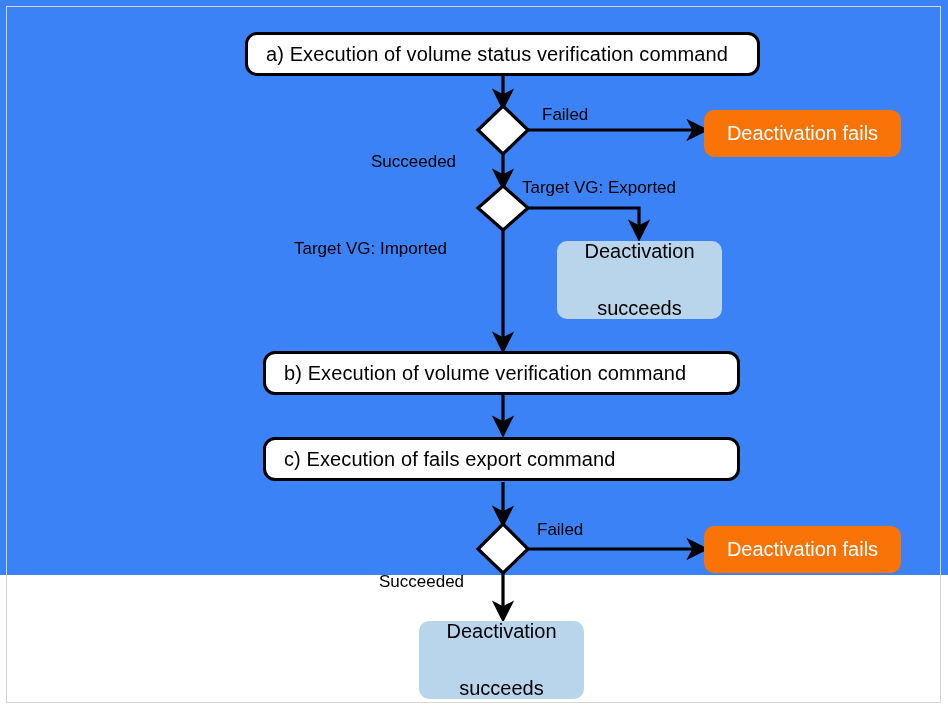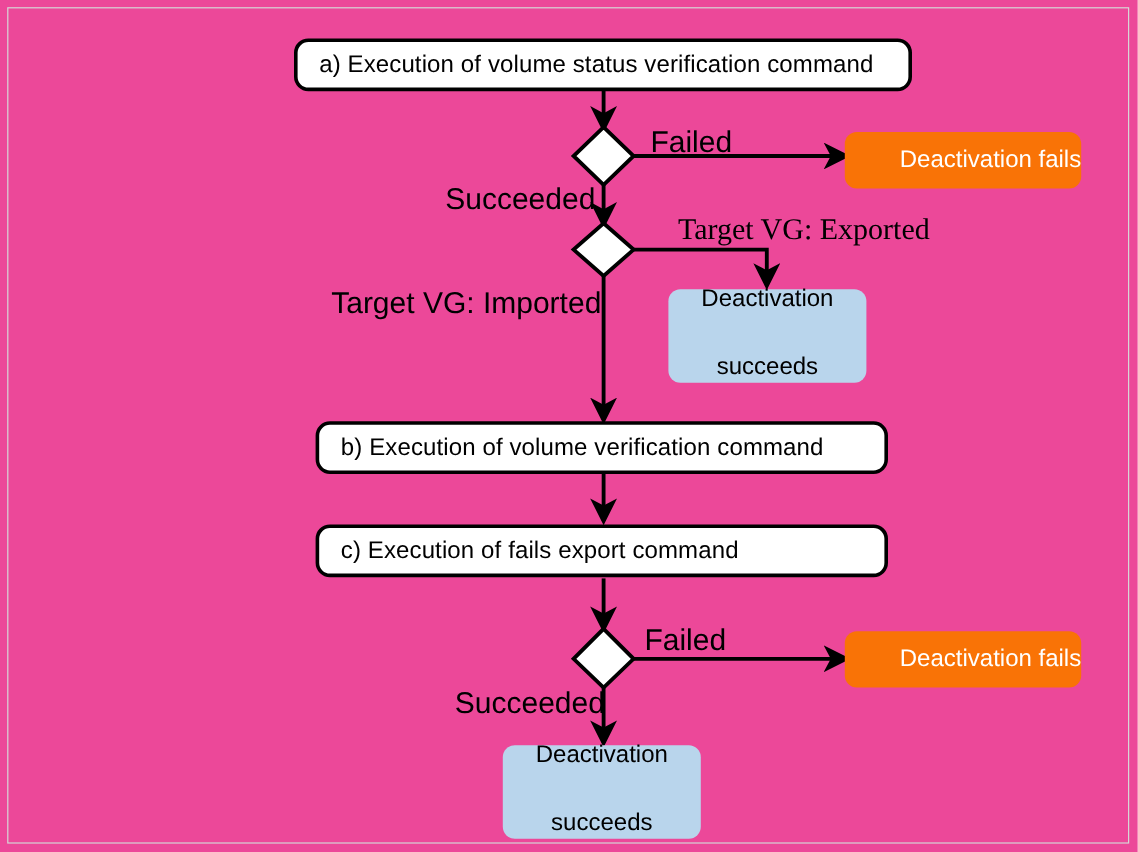--- a/index.html
+++ b/index.html
@@ -9,22 +9,22 @@
   }
   body {
     width: 948px;
     height: 710px;
     font-family: "Liberation Sans", sans-serif;
     overflow: hidden;
   }
   #canvas {
     position: relative;
     width: 948px;
-    height: 710px;
-    background: #ec4899;
+    height: 575px;
+    background: #3b82f6;
   }
   #frame-border {
     position: absolute;
     left: 6px;
     top: 6px;
     width: 935px;
     height: 697px;
     border: 1px solid #d6d6d6;
     box-sizing: border-box;
     pointer-events: none;
@@ -48,37 +48,37 @@
     font-size: 20px;
     color: #000000;
     letter-spacing: 0.1px;
   }
   .term-box {
     position: absolute;
     box-sizing: border-box;
     border-radius: 10px;
     display: flex;
     align-items: center;
-    justify-content: flex-end;
+    justify-content: center;
     text-align: center;
     font-size: 20px;
     line-height: 1.25;
   }
   .term-fail {
     background: #F97306;
     color: #ffffff;
   }
   .term-succ {
     background: #B9D5EC;
     color: #000000;
     gap: 32px;
   }
   .edge-label {
     position: absolute;
-    font-size: 25px;
+    font-size: 17px;
     color: #000000;
     white-space: nowrap;
   }
 </style>
 </head>
 <body>
 
 <div id="canvas">
 
   <div id="frame-border"></div>
@@ -142,21 +142,21 @@
 
   <div class="term-box term-succ" style="left:419px; top:621px; width:165px; height:78px; flex-direction:column;">
     <span>Deactivation</span>
     <span>succeeds</span>
   </div>
 
   <div class="edge-label" style="left:542px; top:105px;">Failed</div>
 
   <div class="edge-label" style="left:371px; top:152px;">Succeeded</div>
 
-  <div class="edge-label" style="left:565px; top:178px;font-family:Liberation Serif, serif;">Target VG:  Exported</div>
+  <div class="edge-label" style="left:522px; top:178px;">Target VG:  Exported</div>
 
-  <div class="edge-label" style="left:276px; top:239px;">Target VG:  Imported</div>
+  <div class="edge-label" style="left:294px; top:239px;">Target VG:  Imported</div>
 
   <div class="edge-label" style="left:537px; top:520px;">Failed</div>
 
   <div class="edge-label" style="left:379px; top:572px;">Succeeded</div>
 
 </div>
 
 </body></html>

